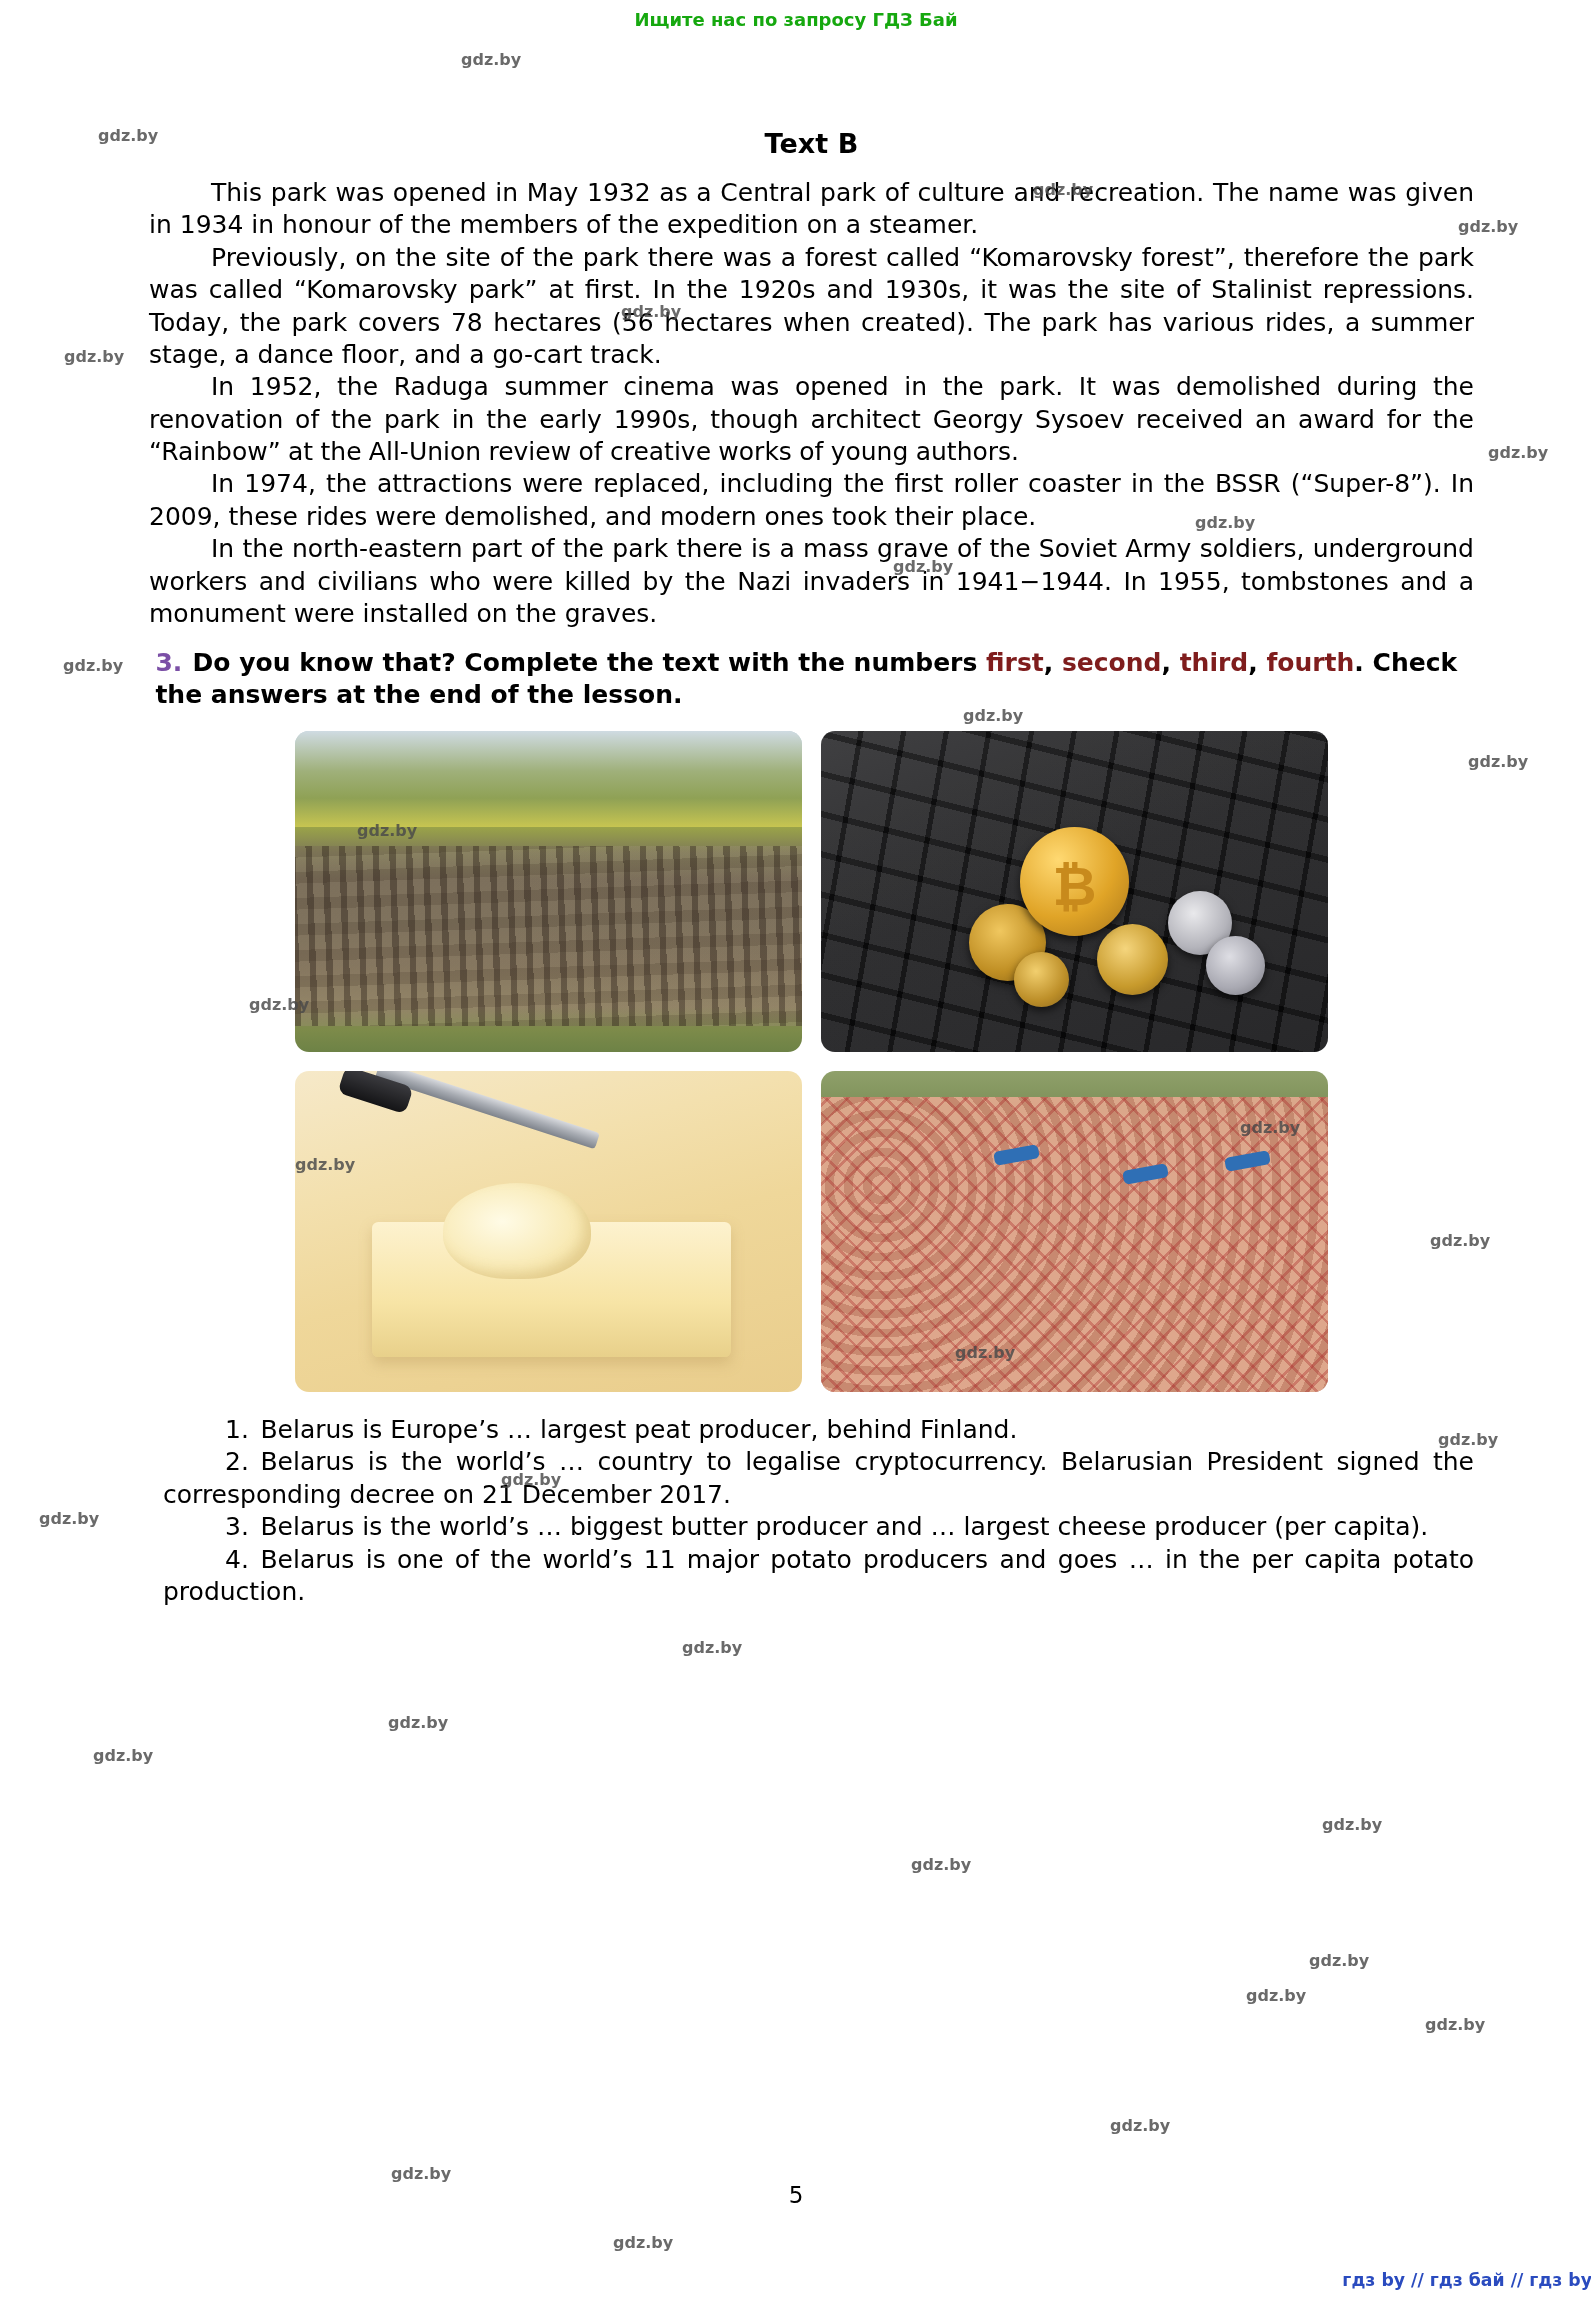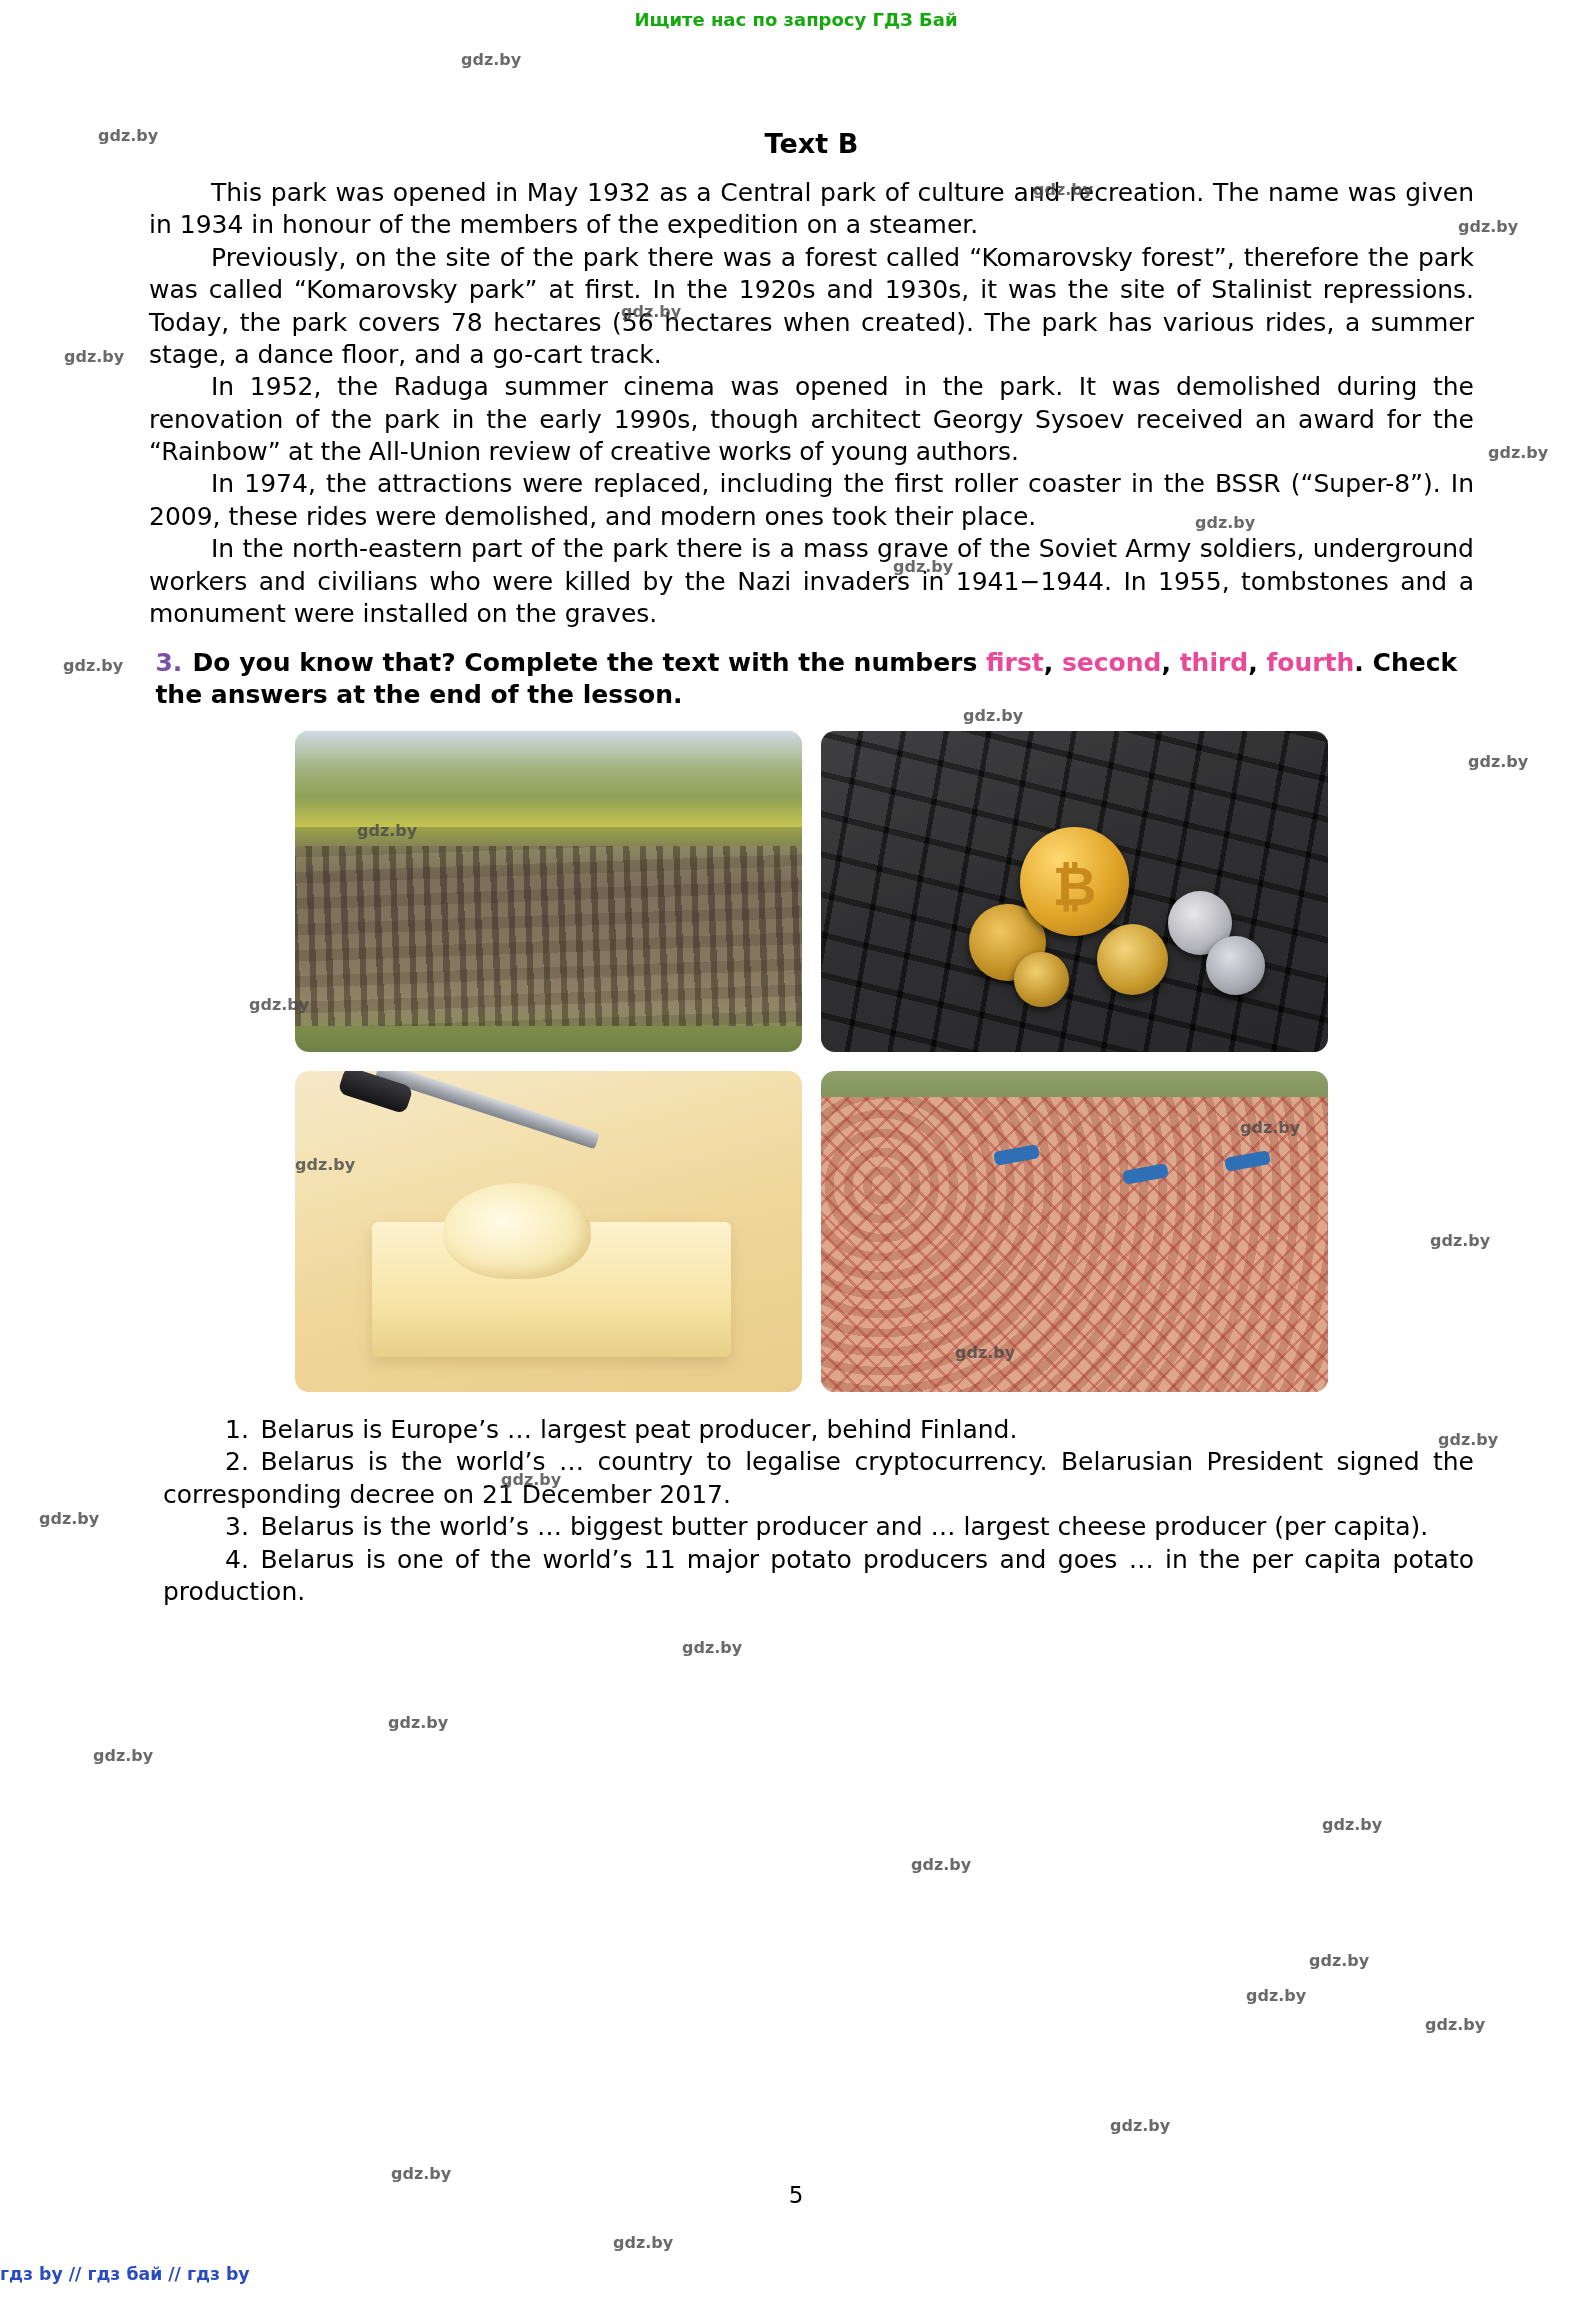--- a/index.html
+++ b/index.html
@@ -30,24 +30,24 @@
     text-align: center;
     font-size: 18px;
     font-weight: bold;
     color: #16a80f;
     font-family: "DejaVu Sans", sans-serif;
   }
 
   
   .bottom-banner {
     position: absolute;
-    bottom: 35px;
+    bottom: 29px;
     left: 0;
     width: 100%;
-    text-align: left;
+    text-align: right;
     font-size: 17.3px;
     font-weight: bold;
     color: #2a4bbf;
   }
   .bottom-banner .sep {
     color: #2a4bbf;
     font-weight: bold;
   }
 
   
@@ -98,21 +98,21 @@
     font-weight: bold;
     text-indent: 0;
     padding-left: 6.4px;
   }
   .task .num {
     color: #7b4fa6;
     font-weight: bold;
     margin-right: 10.3px;
   }
   .task .ord {
-    color: #ec4899;
+    color: #7f1d1d;
     font-weight: bold;
   }
 
   
   .img-grid {
     margin-top: 19px;
     display: grid;
     grid-template-columns: 507px 507px;
     grid-gap: 19px 19px;
     justify-content: center;

